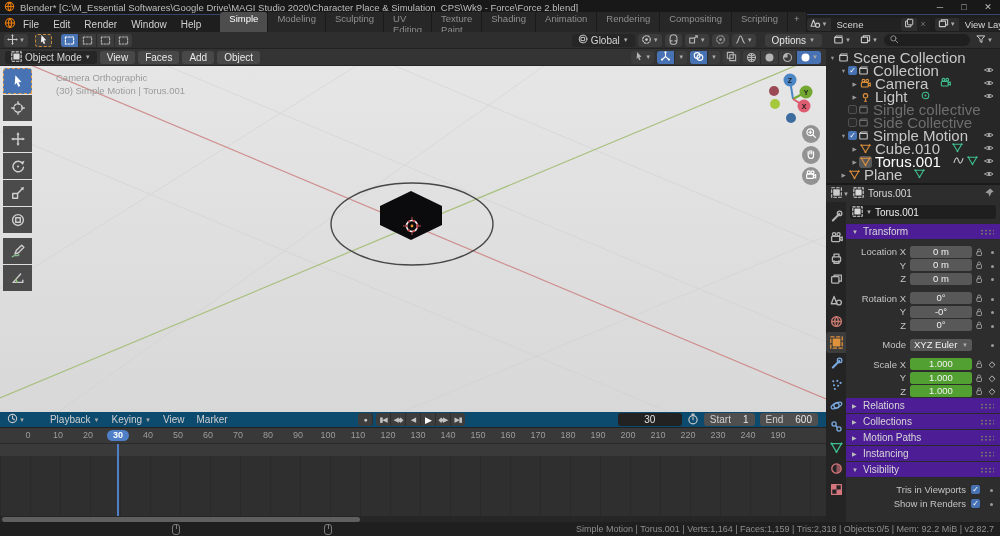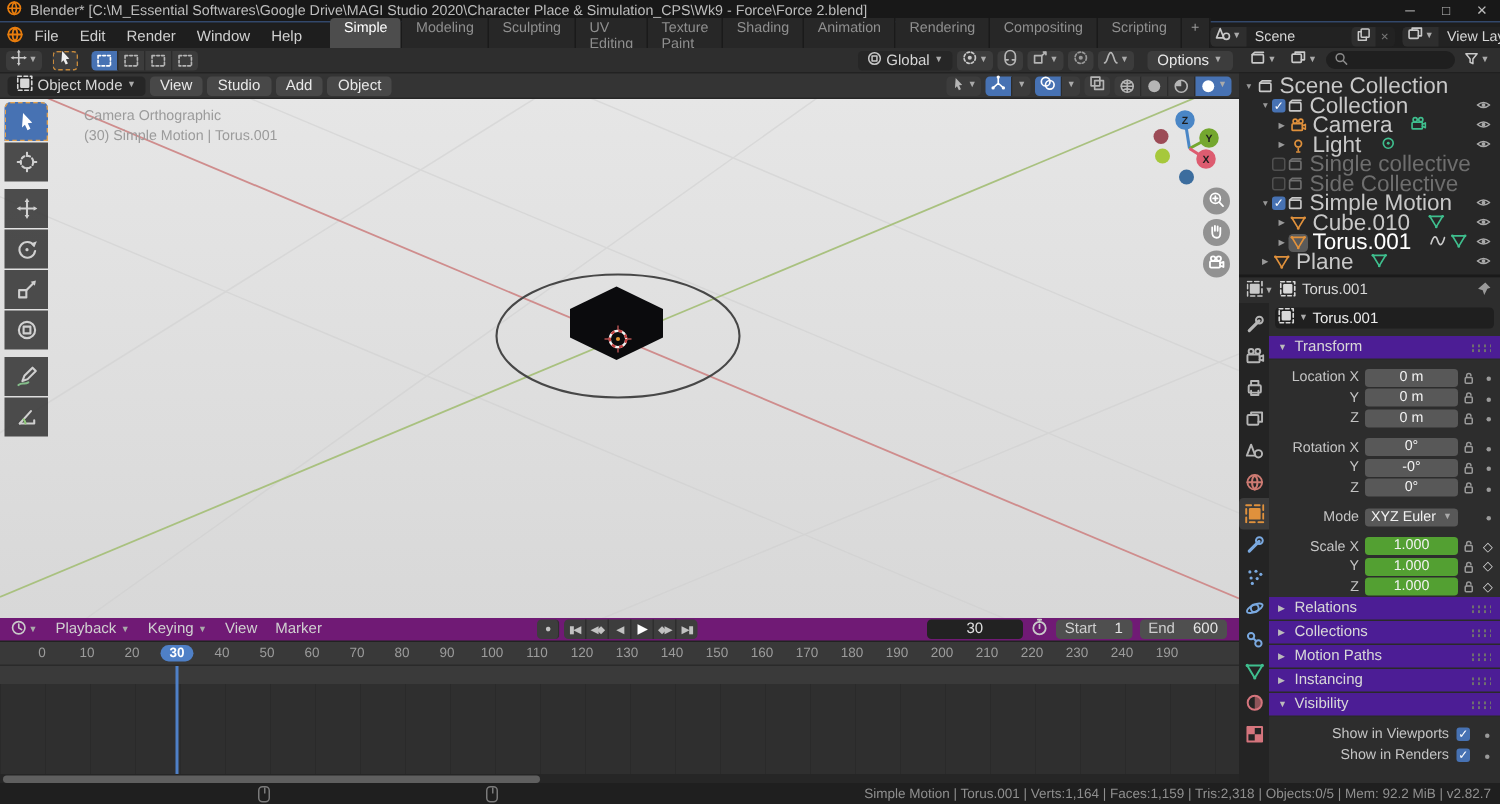--- a/index.html
+++ b/index.html
@@ -108,21 +108,21 @@
                  box-sizing:border-box;text-align:left;}
   .pr-lock{width:14px;display:flex;justify-content:center;flex:none;}
   .pr-dec{width:12px;text-align:center;color:#9a9a9a;flex:none;font-size:8px;}
   .dot{display:inline-block;width:3px;height:3px;border-radius:50%;background:#9a9a9a;}
   .dia{color:#d8d8d8;font-size:8.5px;}
   .gap6{height:6px;}
   .vis-row{display:flex;align-items:center;justify-content:flex-end;height:14px;gap:5px;padding-right:3px;}
   .vis-row .pr-label{width:auto;}
   
   .timeline{position:absolute;left:0;top:412px;width:826px;height:110px;background:#2e2e2e;}
-  .tl-header{height:16px;display:flex;align-items:center;gap:3px;padding:0 4px;background:#701a75;
+  .tl-header{height:16px;display:flex;align-items:center;gap:16px;padding:0 4px;background:#0c4a6e;
              border-bottom:1px solid #222;box-sizing:border-box;position:relative;}
   .tl-menu{padding:1px 6px;color:#d0d0d0;display:flex;align-items:center;gap:3px;}
   .transport{position:absolute;left:358px;display:flex;gap:3px;align-items:center;}
   .tbgroup{display:flex;background:#3d3d3d;border-radius:3px;}
   .tpbtn{width:14px;height:13px;display:flex;align-items:center;justify-content:center;
          color:#c2c2c2;font-size:7px;border-right:1px solid #2e2e2e;letter-spacing:-1px;}
   .tpbtn:last-child{border-right:none;}
   .tpbtn.play{color:#fff;font-size:9px;}
   .tl-right{position:absolute;right:8px;display:flex;gap:5px;align-items:center;}
   .framefield{width:64px;background:#222;border-radius:3px;text-align:center;color:#e0e0e0;height:13px;line-height:13px;}
@@ -310,21 +310,21 @@
       <span class="hbtn">
         <span id="ic-mode"><svg width="11" height="11" viewBox="0 0 16 16" fill="none" stroke="#d8d8d8" stroke-width="1.6" stroke-linecap="round" stroke-linejoin="round">
               <rect x="3.5" y="3.5" width="9" height="9" fill="#d8d8d8" stroke="none" rx="1"></rect>
               <rect x="1.2" y="1.2" width="13.6" height="13.6" stroke-dasharray="3.5 2.6"></rect>
             </svg></span>
         <span>Object Mode</span>
         <span class="chev">▼</span>
         </span>
       <div id="vpmenus" style="display:flex;gap:3px">
           <span class="hmenu">View</span>
-          <span class="hmenu">Studio</span>
+          <span class="hmenu">Faces</span>
           <span class="hmenu">Add</span>
           <span class="hmenu">Object</span>
         </div>
       <span style="margin-left:auto"></span>
       <span class="icbtn">
           <span id="ic-vis"><svg width="10" height="10" viewBox="0 0 16 16" fill="none" stroke="#b5b5b5" stroke-width="1.6" stroke-linecap="round" stroke-linejoin="round">
               <path d="M5 1.5 L12 9 L8.6 9.4 L10.6 13.6 L8.4 14.6 L6.4 10.4 L4.2 12.6 Z" fill="#b5b5b5" stroke="none"></path>
             </svg></span>
           <span class="chev">▼</span>
         </span>
@@ -990,21 +990,21 @@
               <span class="grip"></span>
             </div>
             <div class="sect">
               <span class="arr">▼</span>
               <span>Visibility</span>
               <span class="grip"></span>
             </div>
           </div>
         <div id="vis-rows" style="padding-top:4px">
             <div class="vis-row">
-              <span class="pr-label">Show in Viewports</span>
+              <span class="pr-label">Tris in Viewports</span>
     <span class="cb">✓</span>
     <span class="pr-dec"><span class="dot"></span></span>
             </div>
             <div class="vis-row">
               <span class="pr-label">Show in Renders</span>
     <span class="cb">✓</span>
     <span class="pr-dec"><span class="dot"></span></span>
             </div>
           </div>
       </div>

